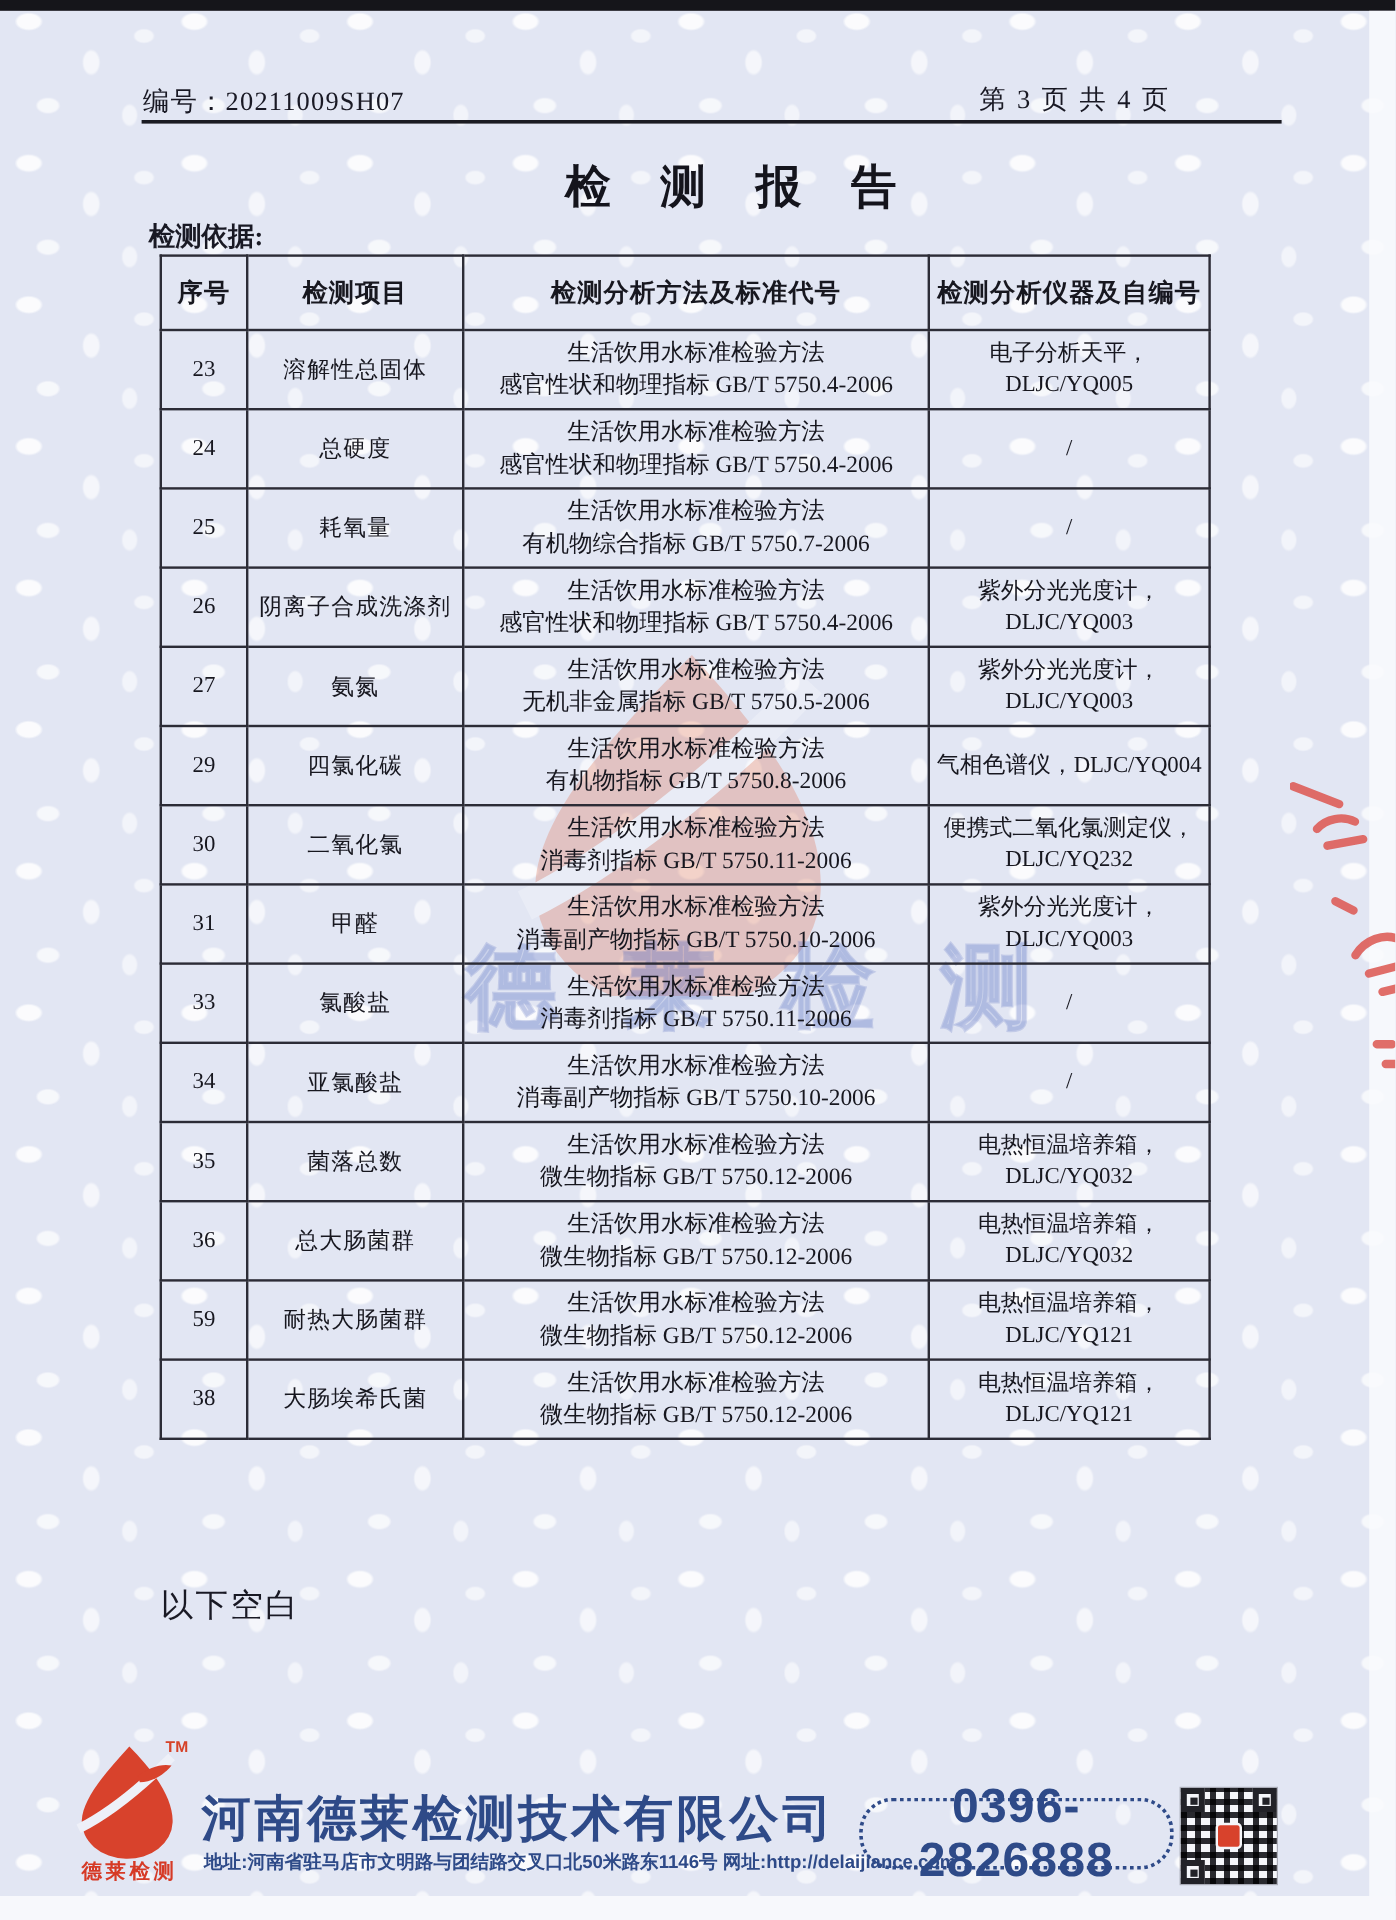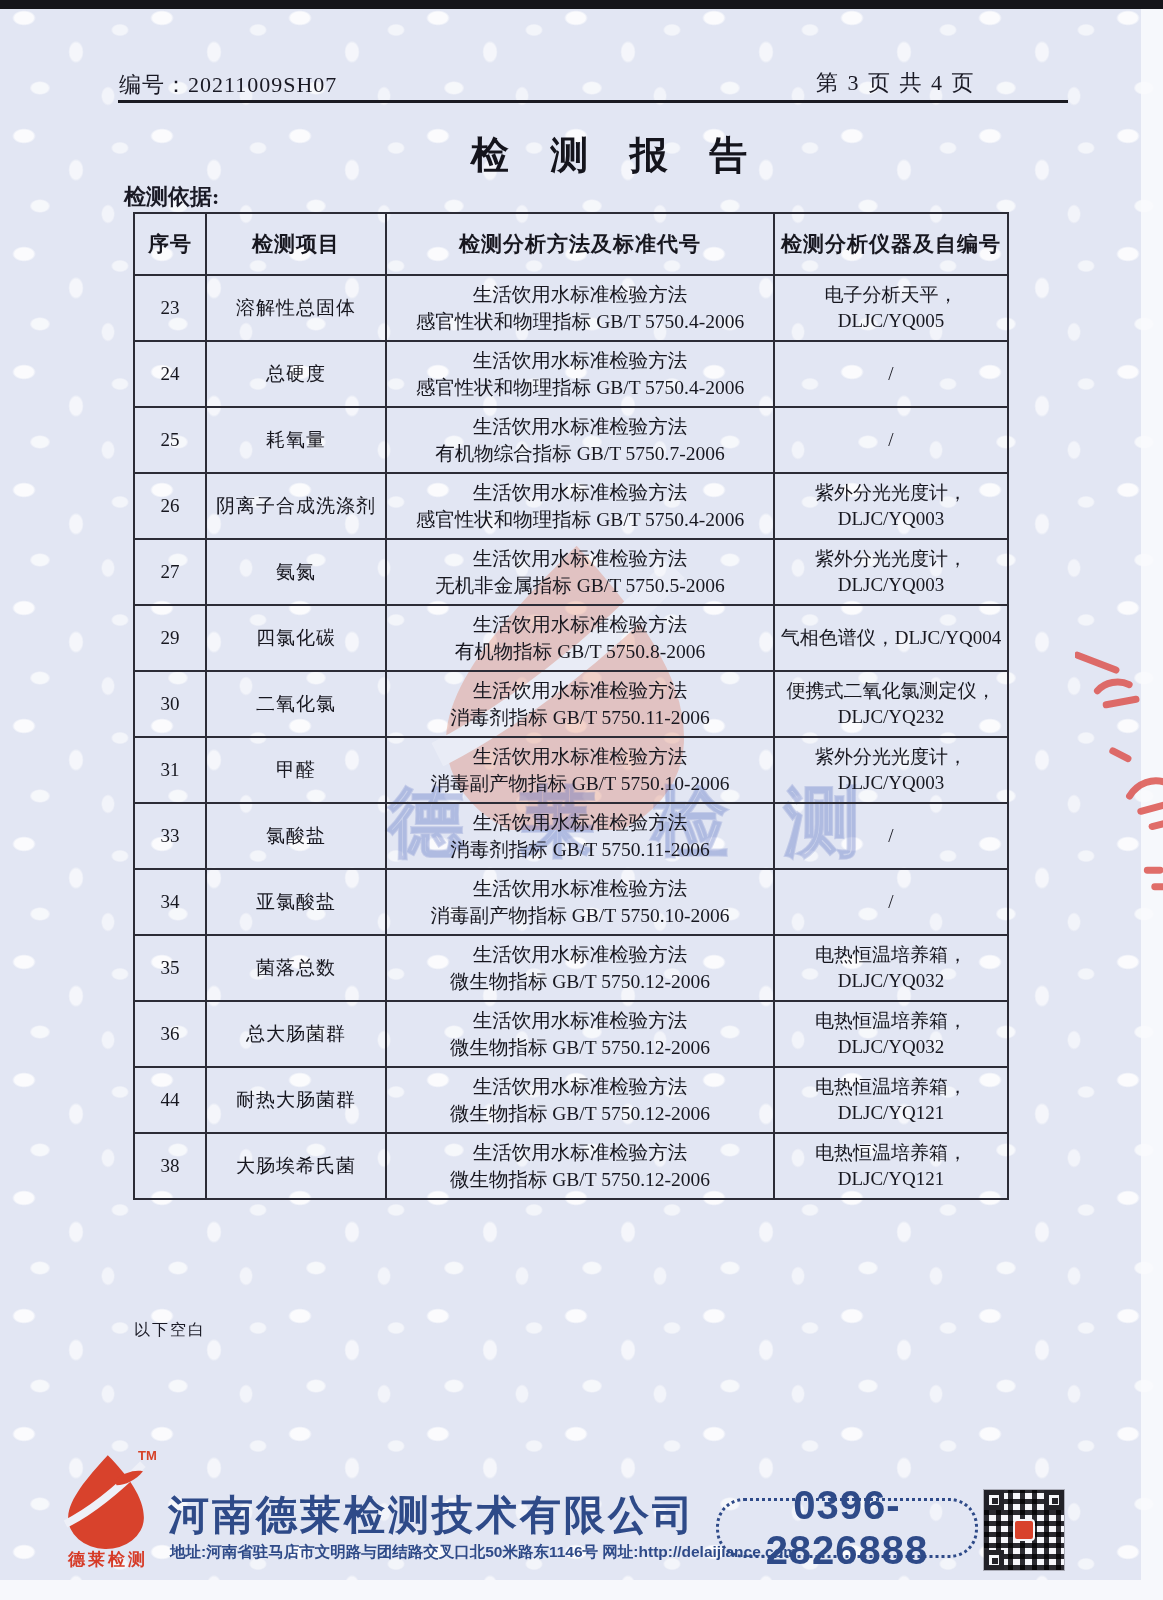--- a/index.html
+++ b/index.html
@@ -47,21 +47,21 @@
   table.report th{height:60px;font-size:21px;font-weight:bold;letter-spacing:1px;border-radius:16px;}
   table.report td{height:64px;font-size:19px;}
   .col-no{width:72px;}
   .col-item{width:180px;}
   .col-method{width:388px;}
   .col-instr{width:234px;}
   td.cell-item{font-size:20px;letter-spacing:1px;}
   .m-line{line-height:27px;font-size:19.5px;}
   .i-line{line-height:26px;font-size:19px;}
 
-  .below-blank{position:absolute;left:134px;top:1320px;font-size:16px;letter-spacing:2px;z-index:2;text-align:center;}
+  .below-blank{position:absolute;left:134px;top:1320px;font-size:27px;letter-spacing:2px;z-index:2;text-align:center;}
 
   
   .stamp{position:absolute;left:1075px;top:630px;width:88px;height:280px;z-index:4;opacity:.88;}
 
   
   .footer{position:absolute;left:0;top:1440px;width:1055px;height:145px;z-index:3;}
   .logo{position:absolute;left:62px;top:12px;width:88px;height:100px;}
   .logo-tm{position:absolute;left:138px;top:8px;font-size:13px;font-weight:bold;color:#d64228;
     font-family:"Liberation Sans",sans-serif;}
   .logo-caption{position:absolute;left:58px;top:108px;width:100px;text-align:center;
@@ -255,21 +255,21 @@
           <td class="cell-method">
             <div class="m-line">生活饮用水标准检验方法</div>
             <div class="m-line">微生物指标 GB/T 5750.12-2006</div>
           </td>
           <td class="cell-instr">
             <div class="i-line">电热恒温培养箱，</div>
             <div class="i-line">DLJC/YQ032</div>
           </td>
         </tr>
         <tr>
-          <td class="cell-no">44</td>
+          <td class="cell-no">59</td>
           <td class="cell-item">耐热大肠菌群</td>
           <td class="cell-method">
             <div class="m-line">生活饮用水标准检验方法</div>
             <div class="m-line">微生物指标 GB/T 5750.12-2006</div>
           </td>
           <td class="cell-instr">
             <div class="i-line">电热恒温培养箱，</div>
             <div class="i-line">DLJC/YQ121</div>
           </td>
         </tr>

